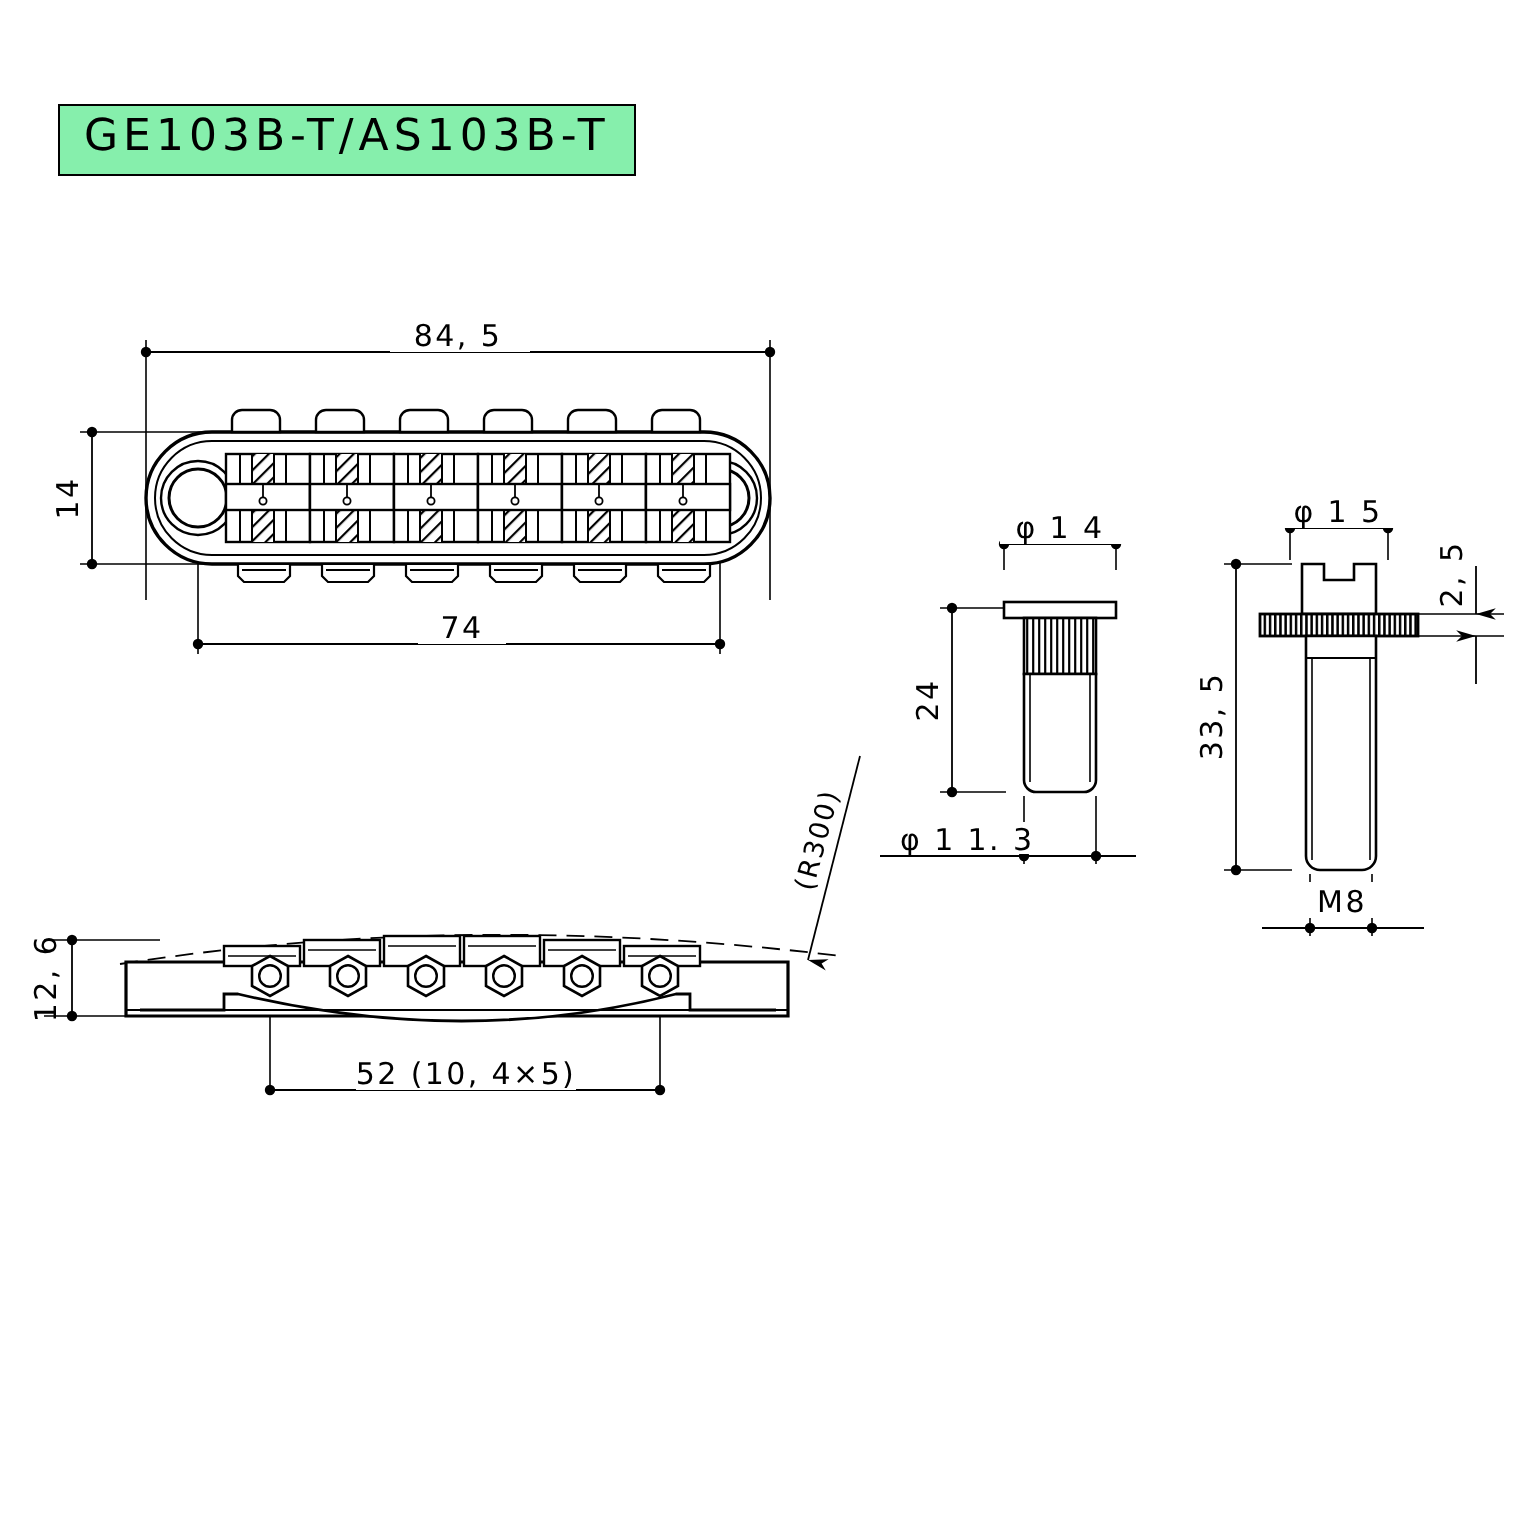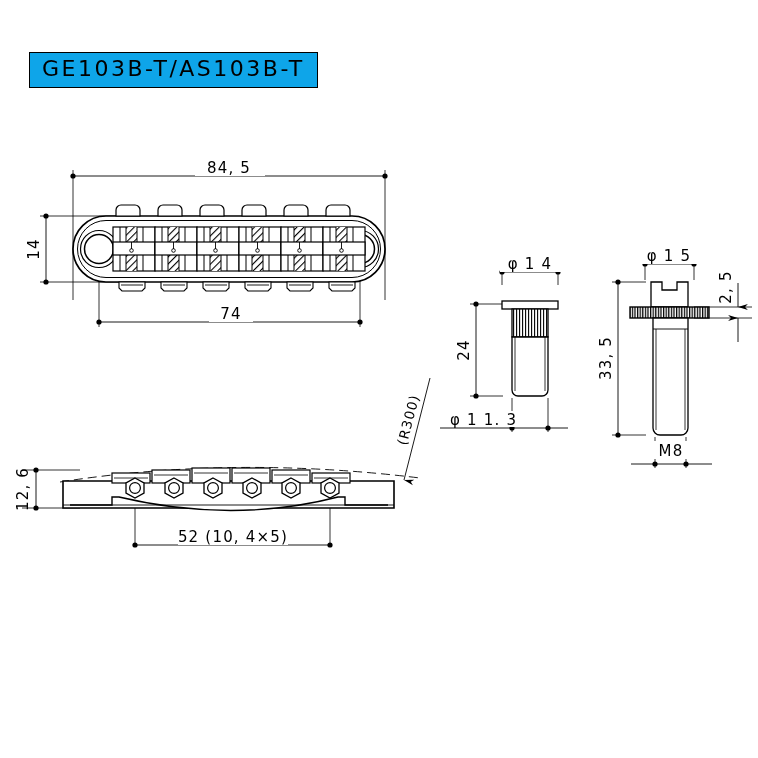--- a/index.html
+++ b/index.html
@@ -27,21 +27,21 @@
     position: absolute;
     left: 29px;
     top: 52px;
     border: 1px solid #000;
     padding: 5px 12px 7px 12px;
     font-family: "DejaVu Sans", sans-serif;
     font-size: 22px;
     letter-spacing: 2.5px;
     line-height: 1;
     white-space: nowrap;
-    background: #0ea5e9;
+    background: #86efac;
   }
   svg { display: block; }
   svg text {
     font-family: "DejaVu Sans", sans-serif;
     fill: #000;
   }
   .dimtxt { font-size: 15px; letter-spacing: 1.2px; }
   .dimtxt-s { font-size: 13.5px; letter-spacing: 1px; }
 </style>
 </head>

